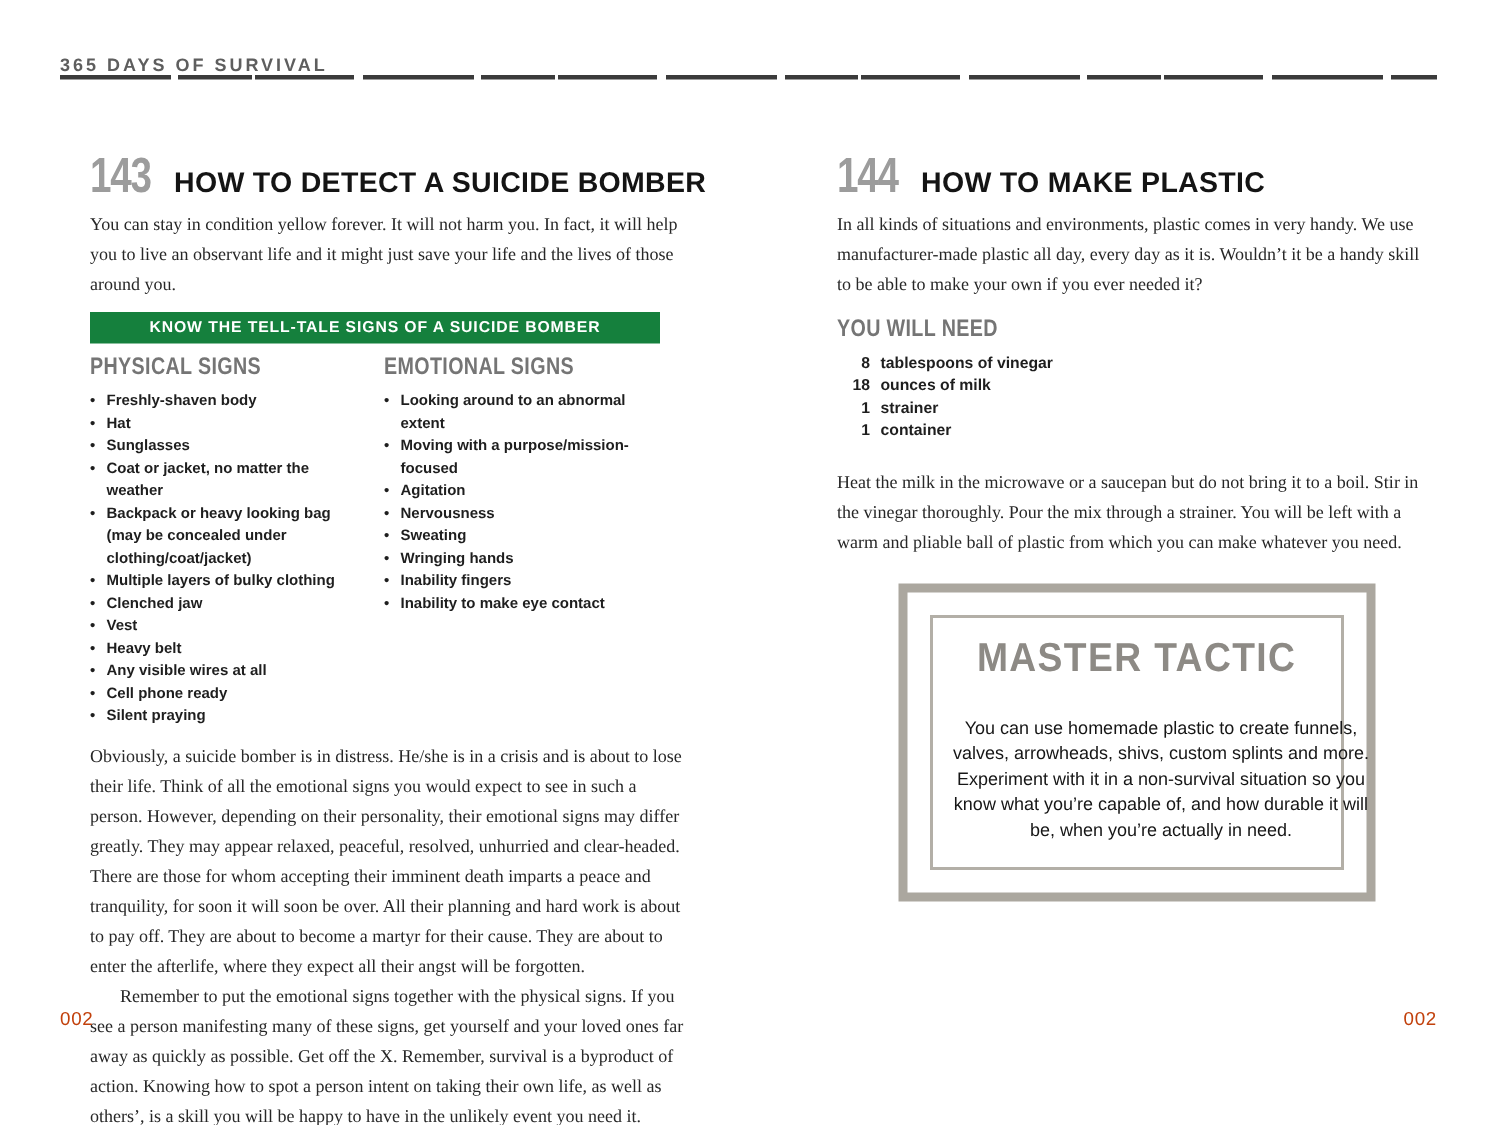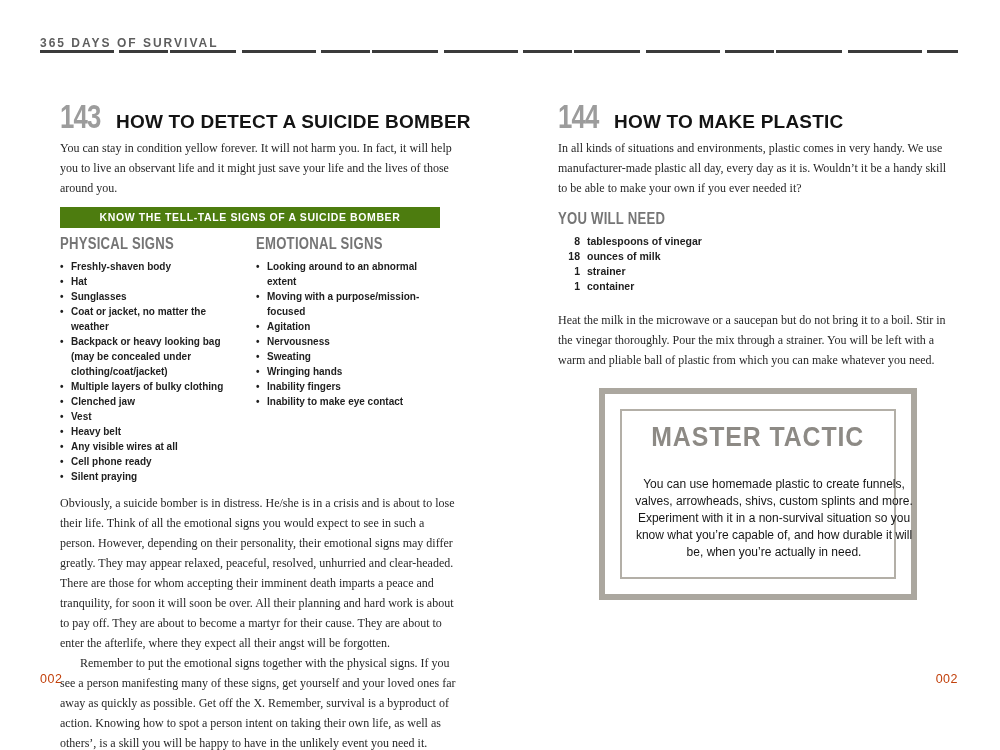--- a/index.html
+++ b/index.html
@@ -33,21 +33,21 @@
     letter-spacing: -1px; margin-right: -6px;
   }
   .entry-title {
     font-size: 19px; font-weight: bold; color: #141414; letter-spacing: 0.2px;
     margin-left: 10px; white-space: nowrap;
   }
 
   .serif { font-family: "Liberation Serif", serif; font-size: 12px; line-height: 20px; color: #272727; }
 
   .banner {
-    margin-top: 9px; background: #4d7c0f; color: #ffffff; text-align: center;
+    margin-top: 9px; background: #15803d; color: #ffffff; text-align: center;
     font-size: 10.5px; font-weight: bold; letter-spacing: 0.6px;
     padding: 4px 0 5px 0; width: 380px;
   }
 
   .sign-columns { display: flex; margin-top: 7px; }
   .sign-col-1 { width: 196px; }
   .sign-col-2 { width: 200px; }
   .sign-heading, .need-heading {
     font-size: 16px; font-weight: bold; color: #757575; letter-spacing: 0.3px;
     transform: scaleX(0.82); transform-origin: left center; display: inline-block;

